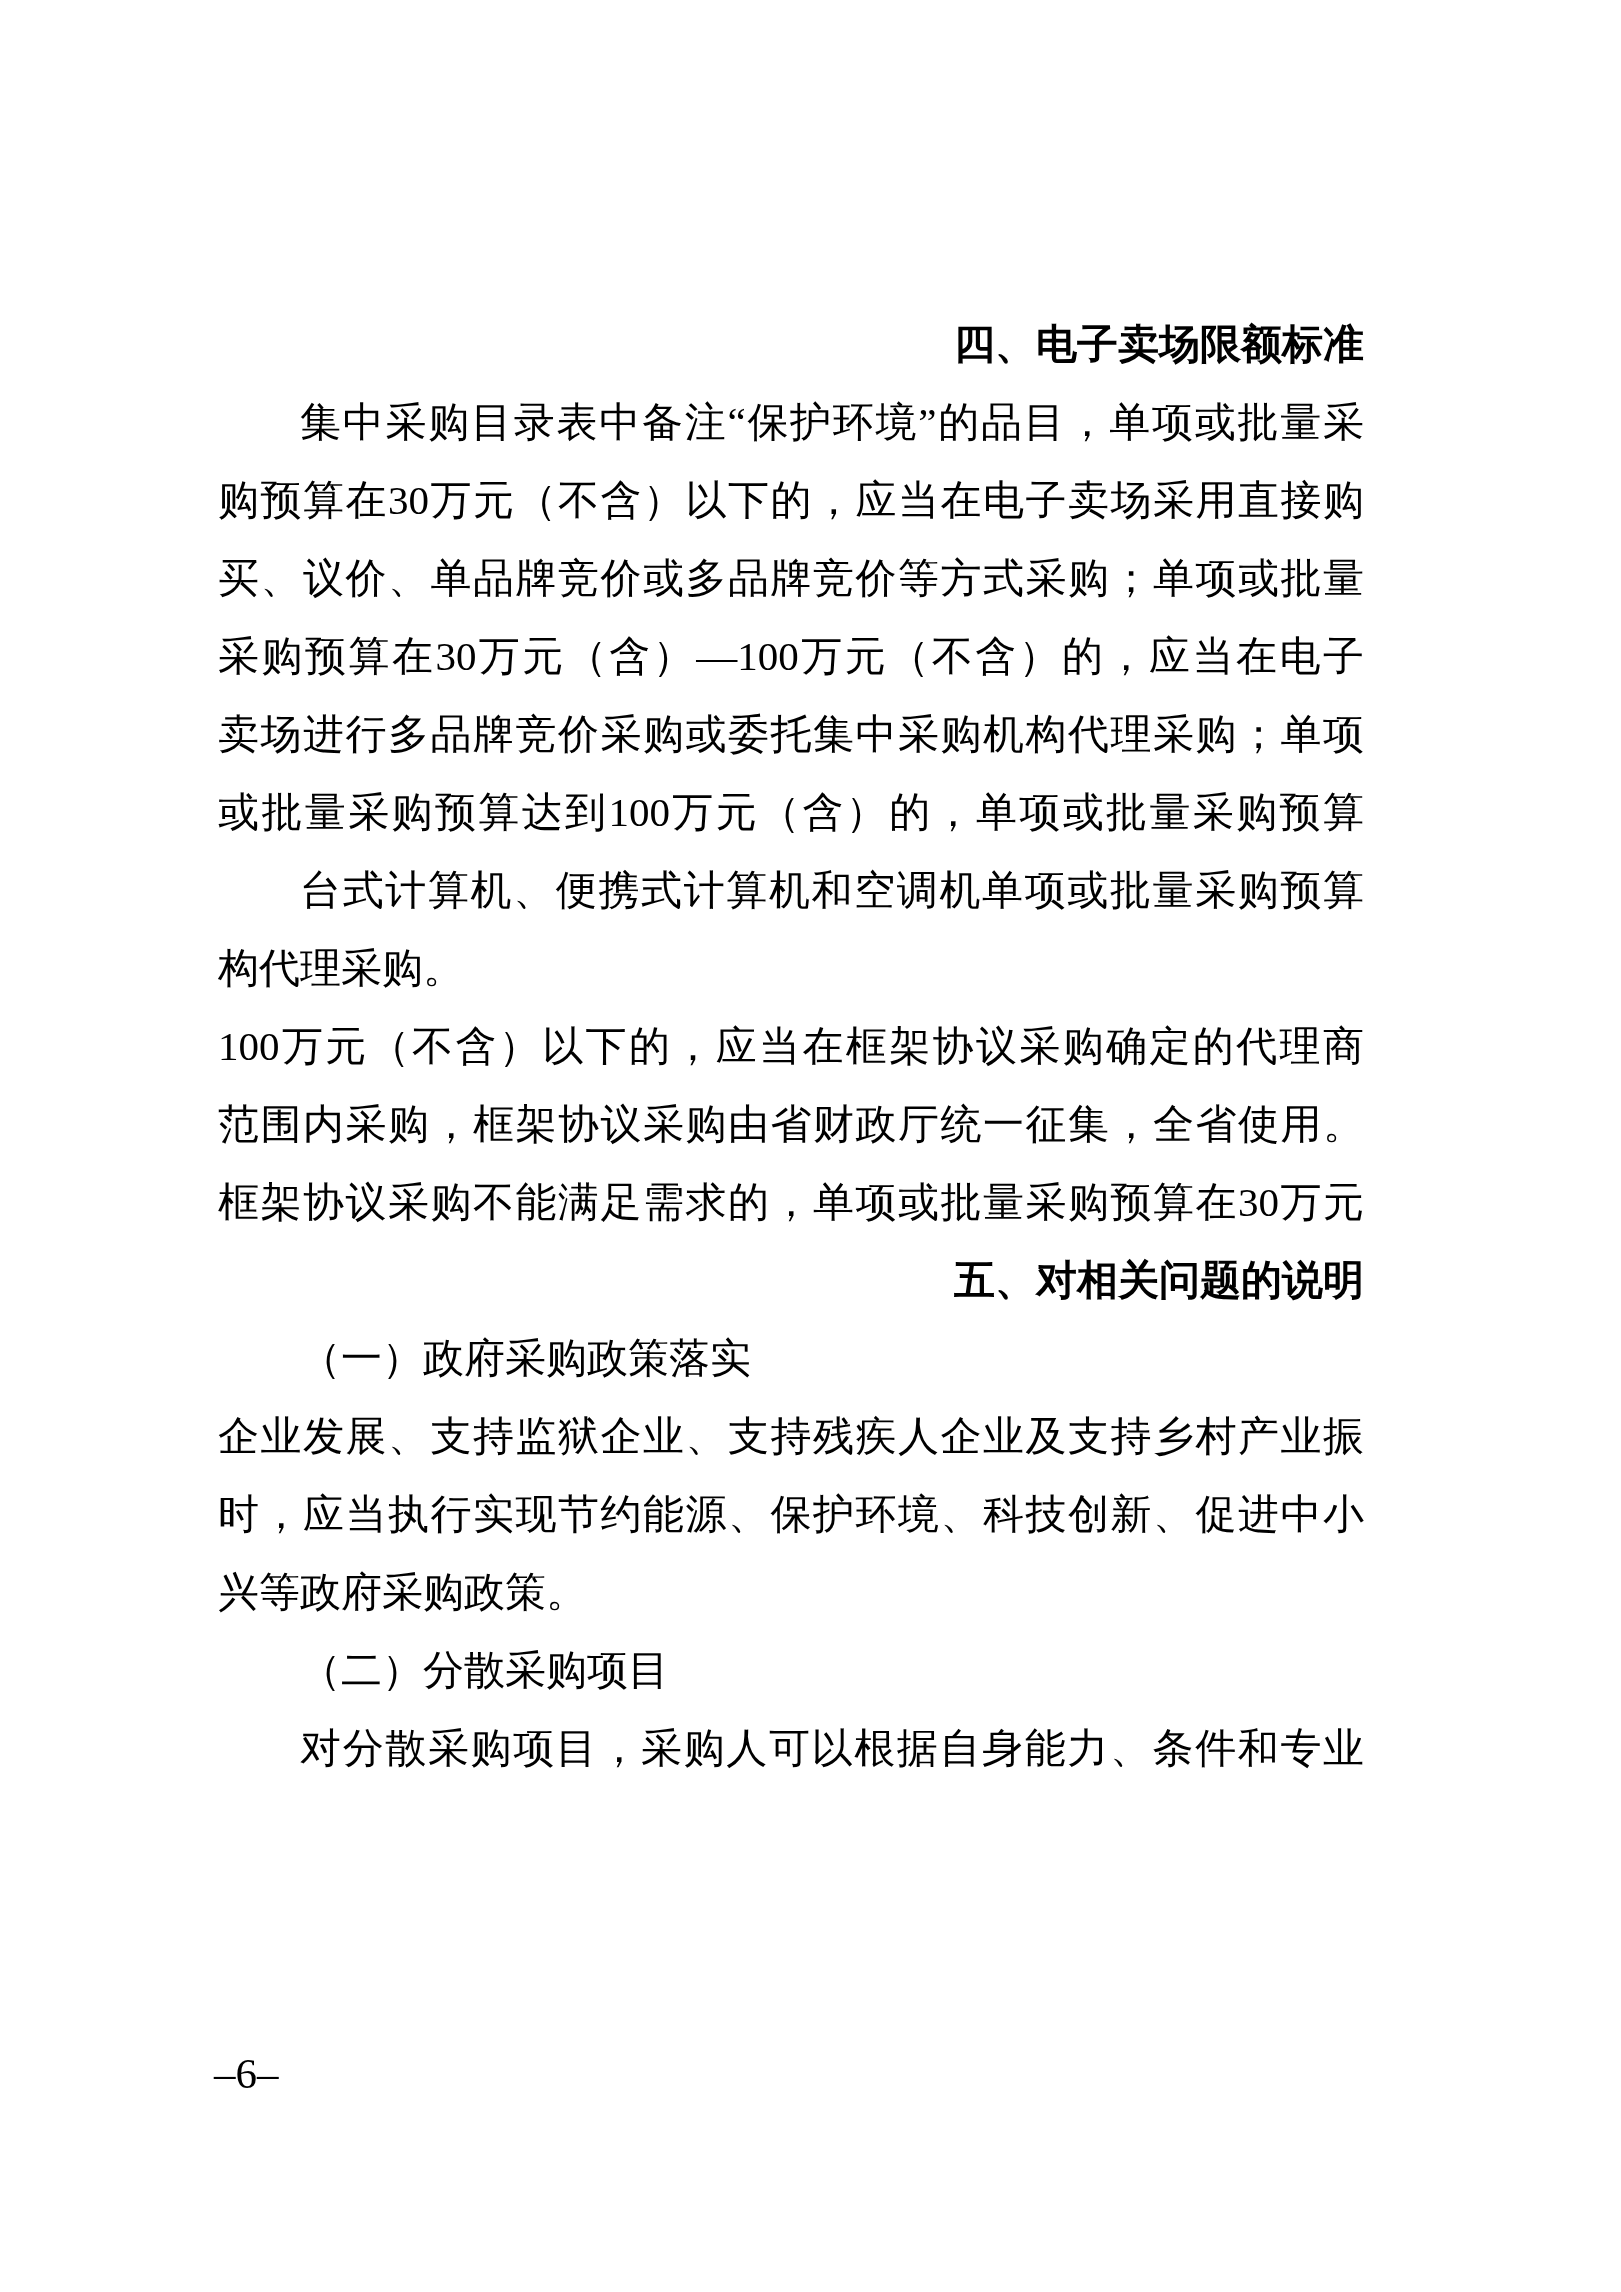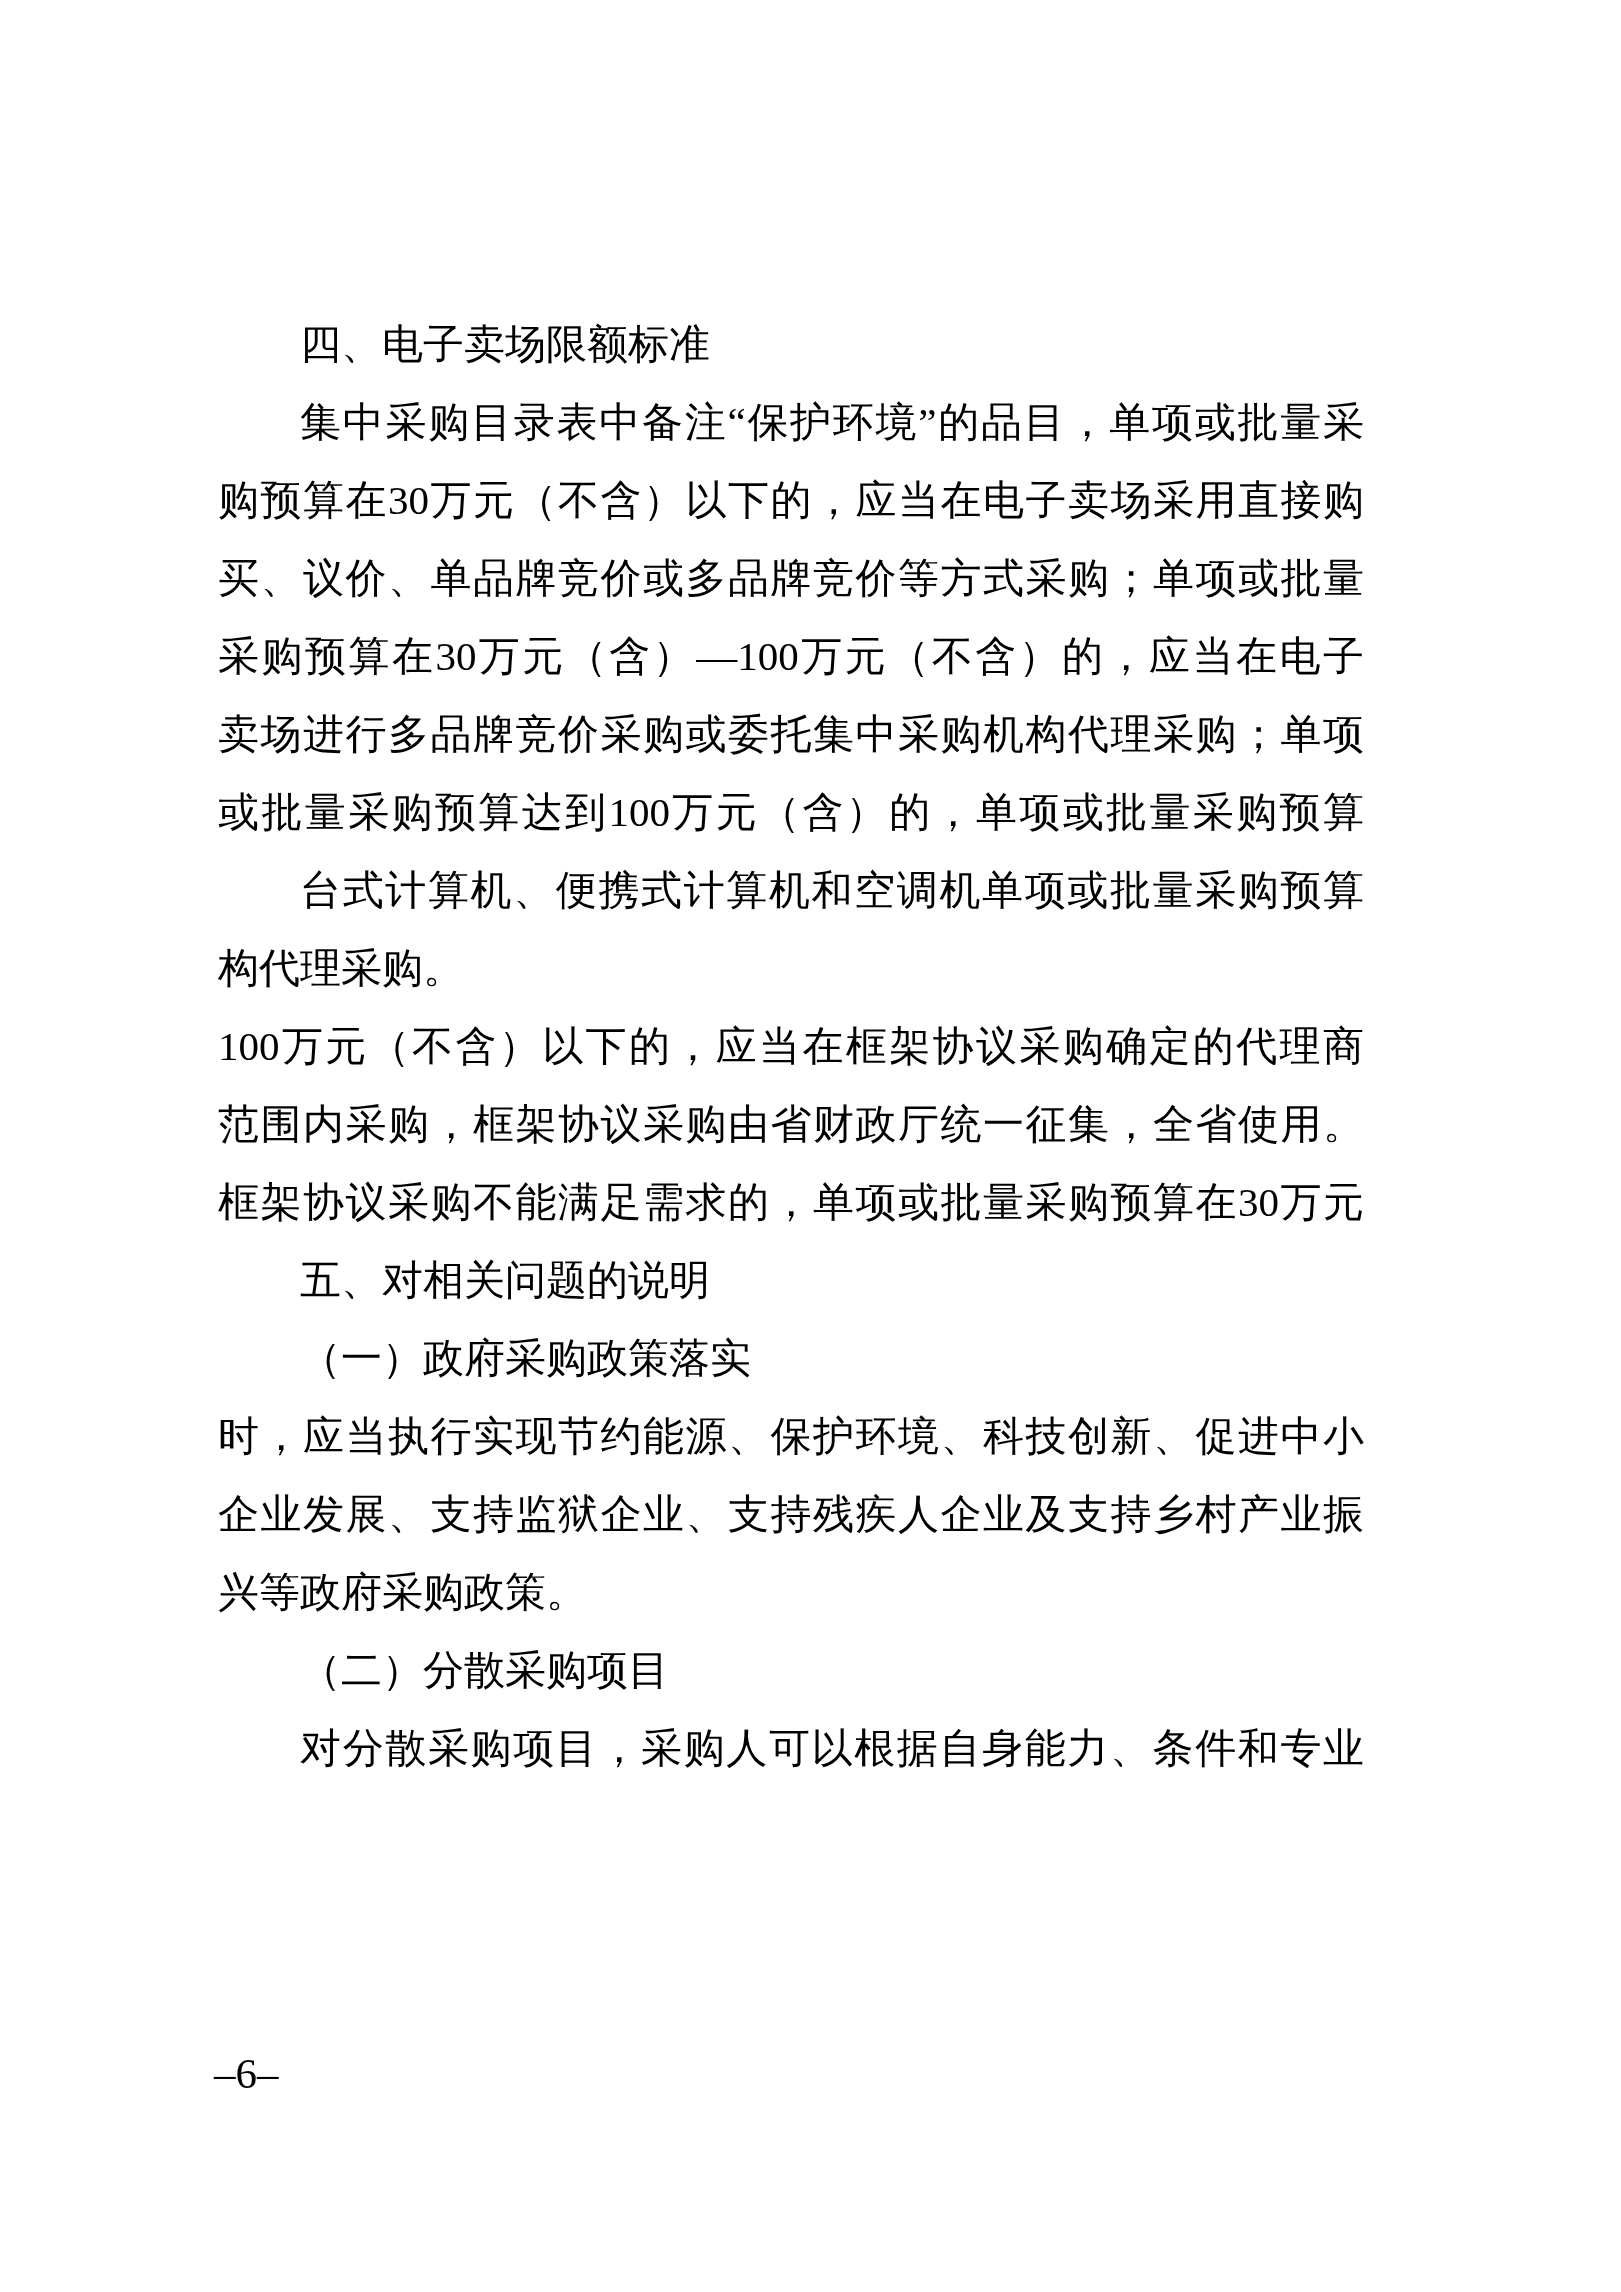--- a/index.html
+++ b/index.html
@@ -37,21 +37,22 @@
     text-align-last: justify;
     text-justify: inter-character;
   }
   
   .ind {
     text-indent: 82px;
   }
   
   .hei {
     font-family: "Liberation Sans", "DejaVu Sans", sans-serif;
-    font-weight: 400;
+    font-weight: 700;
+    text-align: right;
   }
   
   .kai {
     font-family: "Liberation Serif", "DejaVu Serif", serif;
     font-weight: 400;
   }
   .pagenum {
     position: absolute;
     left: 214px;
     top: 2044px;
@@ -80,22 +81,22 @@
     <div class="line j ind">台式计算机、便携式计算机和空调机单项或批量采购预算</div>
 
     <div class="line">构代理采购。</div>
     <div class="line j">100万元（不含）以下的，应当在框架协议采购确定的代理商</div>
     <div class="line j">范围内采购，框架协议采购由省财政厅统一征集，全省使用。</div>
     <div class="line j">框架协议采购不能满足需求的，单项或批量采购预算在30万元</div>
 
     <div class="line hei ind">五、对相关问题的说明</div>
     <div class="line kai ind">（一）政府采购政策落实</div>
 
+    <div class="line j">企业发展、支持监狱企业、支持残疾人企业及支持乡村产业振</div>
     <div class="line j">时，应当执行实现节约能源、保护环境、科技创新、促进中小</div>
-    <div class="line j">企业发展、支持监狱企业、支持残疾人企业及支持乡村产业振</div>
     <div class="line">兴等政府采购政策。</div>
 
     <div class="line kai ind">（二）分散采购项目</div>
 
     <div class="line j ind">对分散采购项目，采购人可以根据自身能力、条件和专业</div>
 
   </div>
 
   <div class="pagenum">–6–</div>
 

